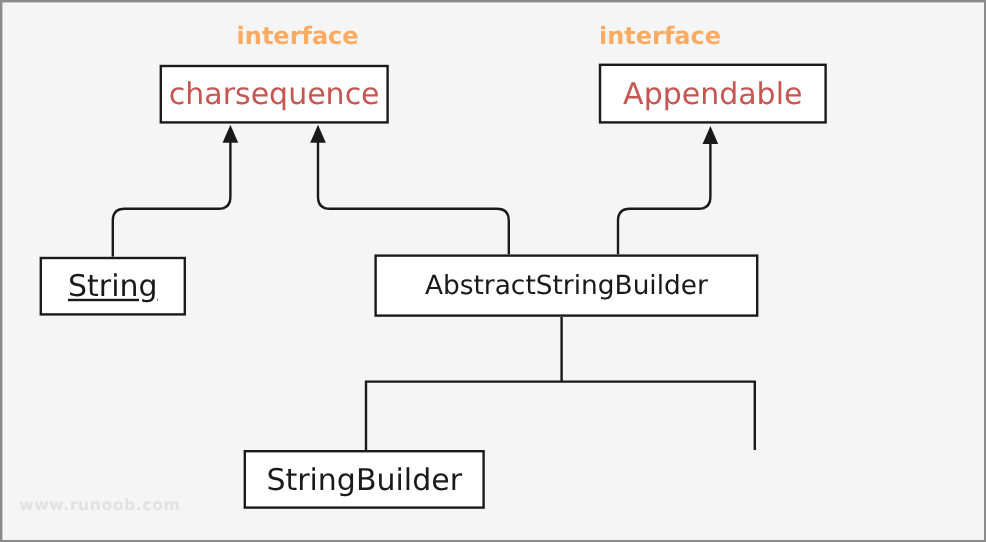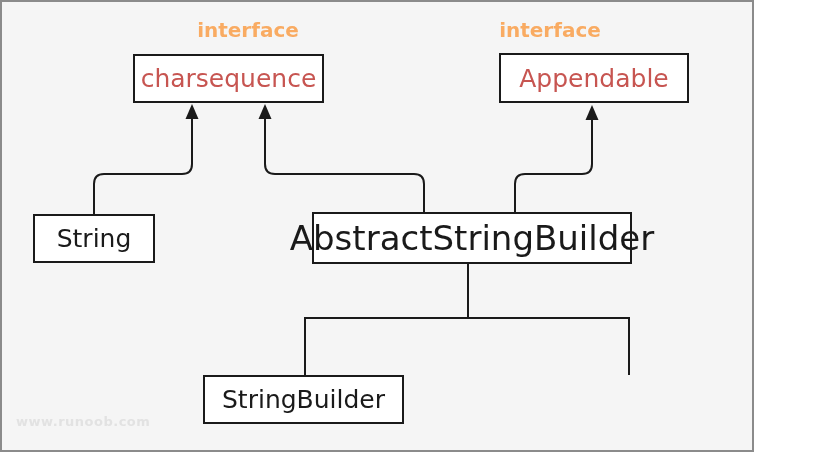--- a/index.html
+++ b/index.html
@@ -12,21 +12,21 @@
     --interface-name:#c75551;
     --watermark:#e2e2e2;
   }
   *{margin:0;padding:0;box-sizing:border-box;}
   body{
     background:#ffffff;
     font-family:"DejaVu Sans", sans-serif;
   }
   .canvas{
     position:relative;
-    width:754px;
+    width:822px;
     height:452px;
     background:var(--canvas-bg);
     border:2px solid var(--frame-border);
     overflow:hidden;
   }
   .edges{
     position:absolute;
     left:0; top:0;
     width:822px; height:452px;
   }
@@ -47,22 +47,22 @@
     align-items:center;
     justify-content:center;
     white-space:nowrap;
     font-size:25px;
     color:var(--class-name);
   }
   .node.iface-node{ color:var(--interface-name); }
 
   .node-charsequence       { left:131px; top:52px;  width:191px; height:49px; }
   .node-appendable         { left:497px; top:51px;  width:190px; height:50px; }
-  .node-string             { left:31px;  top:212px; width:122px; height:49px; }
-  .node-abstract           { left:310px; top:210px; width:320px; height:52px; font-size:34px; }
+  .node-string             { left:31px;  top:212px; width:122px; height:49px;text-decoration:underline; }
+  .node-abstract           { left:310px; top:210px; width:320px; height:52px; font-size:22px; }
   .node-stringbuilder      { left:201px; top:373px; width:201px; height:49px;justify-content:center; }
   .node-stringbuffer       { left:526px; top:373px; width:207px; height:49px; }
 
   .iface-label{
     position:absolute;
     top:16px;
     transform:translateX(-50%);
     font-size:20px;
     font-weight:bold;
     color:var(--interface-label);

